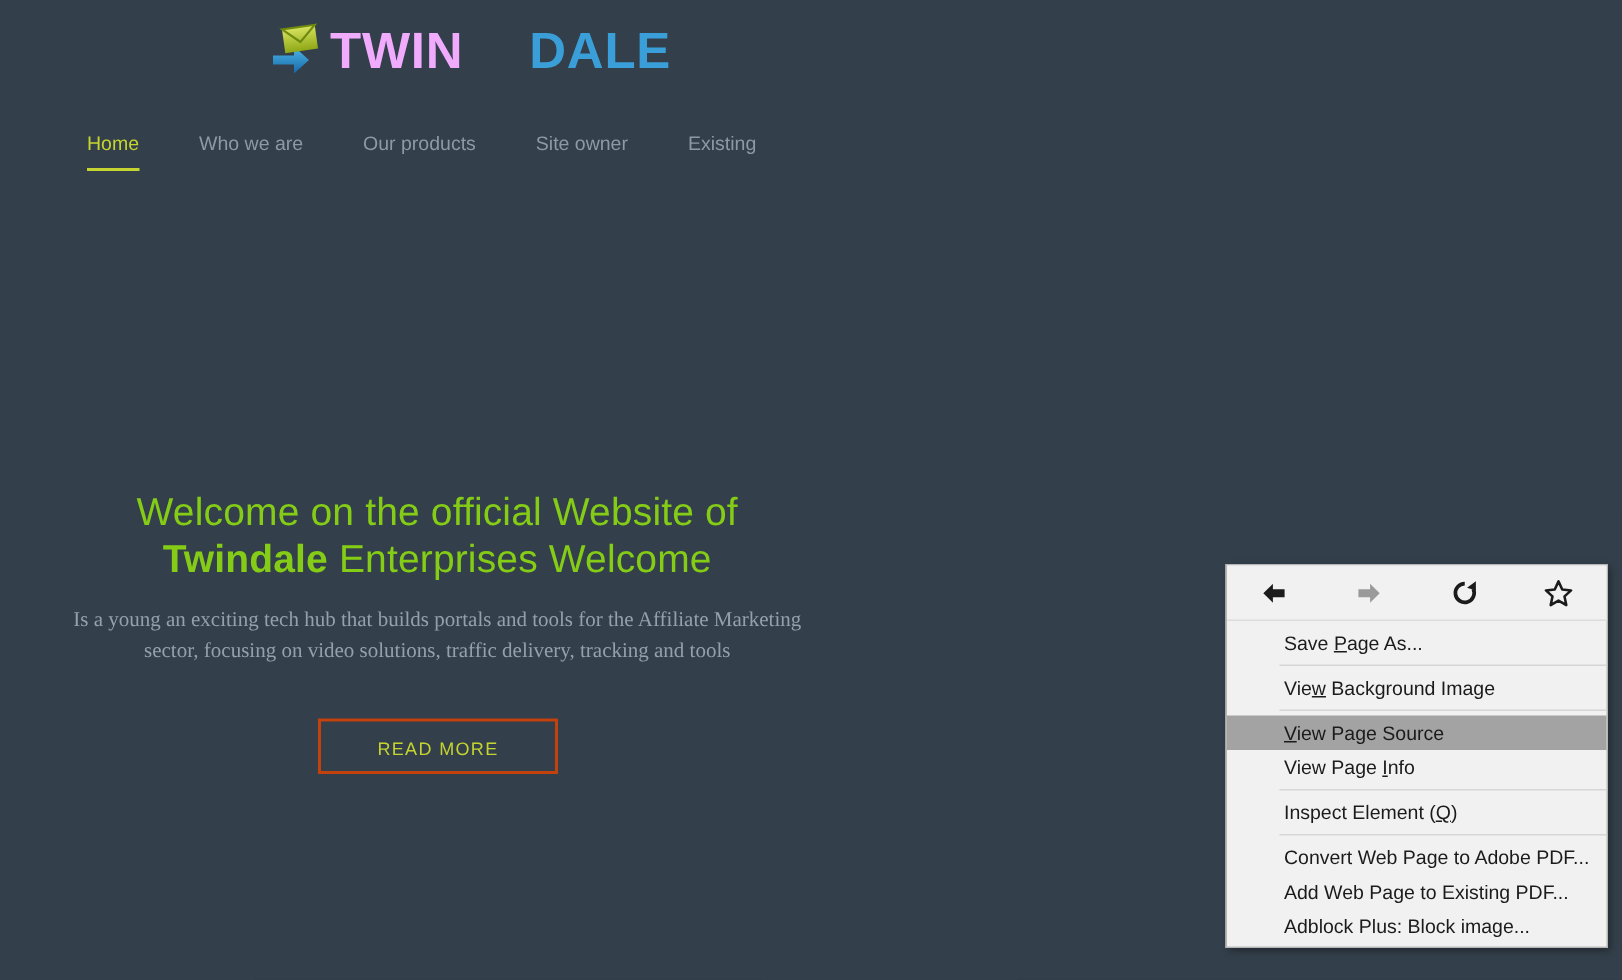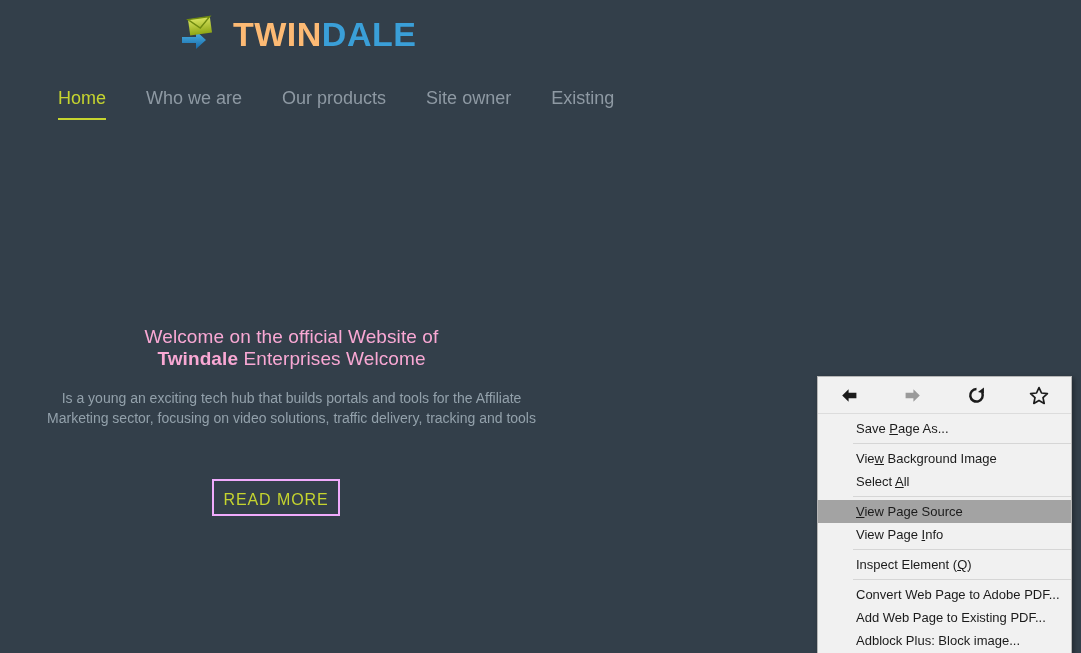--- a/index.html
+++ b/index.html
@@ -38,79 +38,80 @@
     flex: none;
   }
   .brand-text {
     font-size: 34px;
     font-weight: bold;
     letter-spacing: 0.5px;
     line-height: 1;
     margin-left: 2px;
     white-space: nowrap;
   }
-  .brand-text .b1 { color: #fdba74; margin-left: 13px; }
-  .brand-text .b2 { color: #3a9fd8; }
+  .brand-text .b1 { color: #f0abfc; }
+  .brand-text .b2 { color: #3a9fd8; margin-left: 44px; }
 
   .nav {
     position: absolute;
     left: 58px;
     top: 88px;
     display: flex;
     align-items: flex-start;
   }
   .nav-item {
-    font-size: 18px;
+    font-size: 13px;
     color: #8e99a3;
     padding: 0 0 9px 0;
     margin-right: 40px;
     white-space: nowrap;
     cursor: pointer;
     border-bottom: 2px solid transparent;
   }
   .nav-item.active {
     color: #c5d42f;
     border-bottom-color: #c5d42f;
   }
 
   .hero {
     position: absolute;
     left: 0;
     top: 326px;
     width: 583px;
     text-align: center;
   }
   .hero-h1 {
-    color: #f9a8d4;
-    font-size: 19px;
+    color: #84cc16;
+    font-size: 26px;
     font-weight: normal;
     line-height: 1.18;
     margin: 0;
     letter-spacing: 0.1px;
   }
   .hero-h1 .strong { font-weight: bold; }
   .hero-p {
     color: #93a1ab;
     font-size: 14px;
     line-height: 1.45;
     margin: 17px auto 0;
     width: 520px;
+    font-family: Liberation Serif, serif;
   }
   .readmore {
     display: block;
     position: absolute;
     left: 212px;
     top: 479px;
-    width: 128px;
+    width: 160px;
     height: 37px;
     line-height: 35px;
     text-align: center;
-    border: 2px solid #f0abfc;
+    border: 2px solid #c2410c;
     color: #c5d42f;
-    font-size: 16px;
+    font-size: 12px;
     letter-spacing: 0.9px;
     background: transparent;
     cursor: pointer;
     font-family: "Liberation Sans", sans-serif;
   }
 
   
   .ctx {
     position: absolute;
     left: 817px;
@@ -229,21 +230,20 @@
       <svg width="20" height="19" viewBox="0 0 20 19">
         <polygon points="10,1.6 12.5,7.0 18.4,7.6 14.0,11.6 15.2,17.4 10,14.4 4.8,17.4 6.0,11.6 1.6,7.6 7.5,7.0" fill="none" stroke="#1b1b1b" stroke-width="1.7" stroke-linejoin="round"></polygon>
       </svg>
     </div>
   </div>
 
   <div class="ctx-list">
     <div class="ctx-item">Save <u>P</u>age As...</div>
     <div class="ctx-sep"></div>
     <div class="ctx-item">Vie<u>w</u> Background Image</div>
-    <div class="ctx-item">Select <u>A</u>ll</div>
     <div class="ctx-sep"></div>
     <div class="ctx-item sel"><u>V</u>iew Page Source</div>
     <div class="ctx-item">View Page <u>I</u>nfo</div>
     <div class="ctx-sep"></div>
     <div class="ctx-item">Inspect Element (<u>Q</u>)</div>
     <div class="ctx-sep"></div>
     <div class="ctx-item">Convert Web Page to Adobe PDF...</div>
     <div class="ctx-item">Add Web Page to Existing PDF...</div>
     <div class="ctx-item">Adblock Plus: Block image...</div>
   </div>

